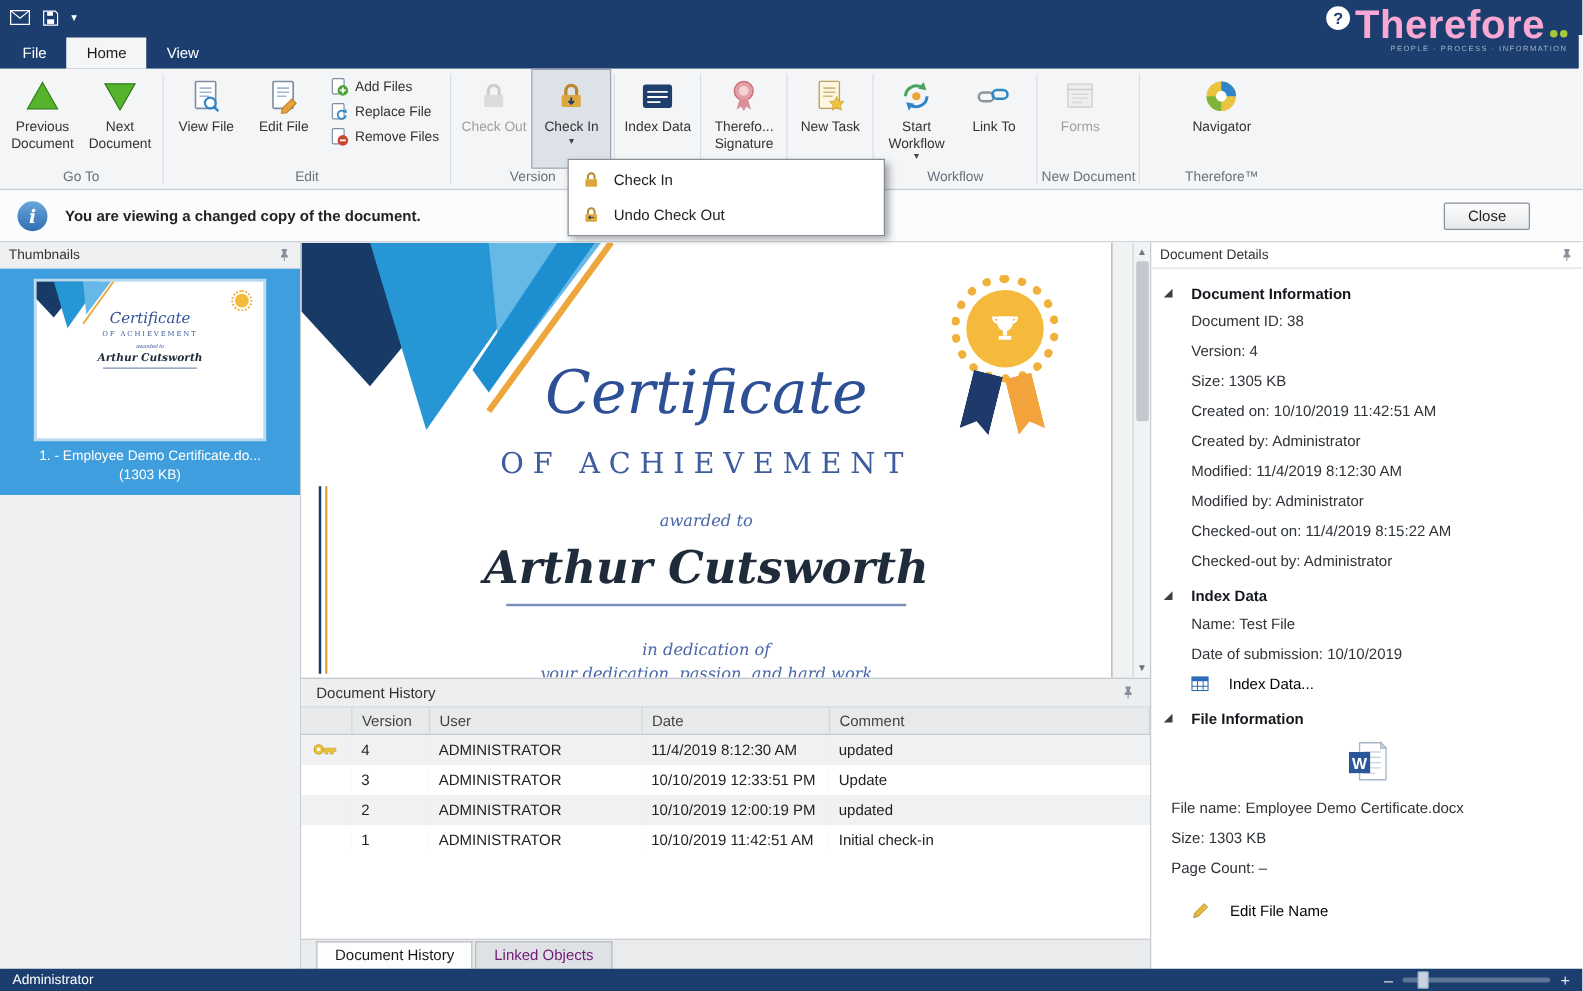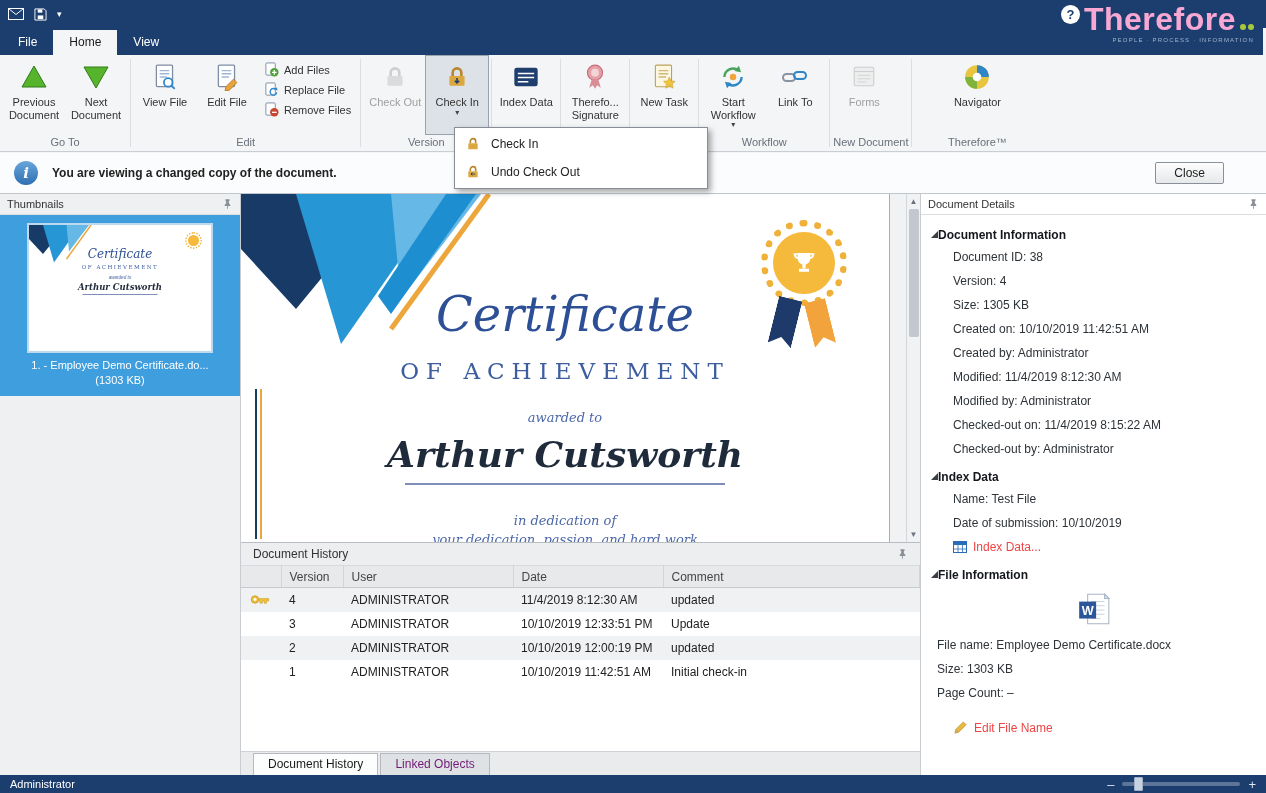--- a/index.html
+++ b/index.html
@@ -97,24 +97,24 @@
   table.hist tr.odd td { background:#ffffff; }
   .hist-rest { flex:1; background:#fff; }
   .htabs { height:24px; display:flex; align-items:flex-end; padding-left:12px; gap:2px; background:#e9ebec; border-top:1px solid #cdd0d4; }
   .htab { padding:3px 14px 4px; font-size:12px; border:1px solid #b6bac0; border-bottom:none; }
   .htab.active { background:#fcfdfd; color:#1a1a1a; }
   .htab.inactive { background:#dfe2e5; color:#701a75; }
 
   
   .rightpanel { width:345px; background:#fff; display:flex; flex-direction:column; }
   .details-body { padding:4px 10px; overflow:hidden; }
-  .sechead { display:flex; align-items:center; gap:0; font-size:12px; font-weight:bold; color:#14181d; margin:9px 0 3px; }
+  .sechead { display:flex; align-items:center; gap:15px; font-size:12px; font-weight:bold; color:#14181d; margin:9px 0 3px; }
   .tri { width:0; height:0; border-left:7px solid transparent; border-bottom:7px solid #3a3f45; transform:translateY(-1px); }
   .ditem { font-size:12px; color:#2e3338; padding:5px 0 5px 22px; white-space:nowrap; overflow:hidden; }
-  .dlink { display:flex; align-items:center; gap:6px; padding:5px 0 5px 22px; font-size:12px; color:#ef4444; }
+  .dlink { display:flex; align-items:center; gap:16px; padding:5px 0 5px 22px; font-size:12px; color:#000000; }
   .word-wrap { text-align:center; padding:6px 0 2px; }
 
   
   .statusbar { position:absolute; bottom:0; left:0; right:0; height:18px; background:#1c3e6e; color:#fff; display:flex; align-items:center; font-size:11px; padding:0 10px; }
   .zoomctl { margin-left:auto; display:flex; align-items:center; gap:8px; }
   .zoomctl .zsign { font-size:13px; color:#dfe7f2; line-height:1; }
   .ztrack { width:118px; height:4px; background:#5d7596; border-radius:2px; position:relative; }
   .zthumb { position:absolute; left:12px; top:-5px; width:9px; height:14px; background:#c7d3e2; border:1px solid #9fb0c6; border-radius:1px; }
 
   svg { display:block; }

